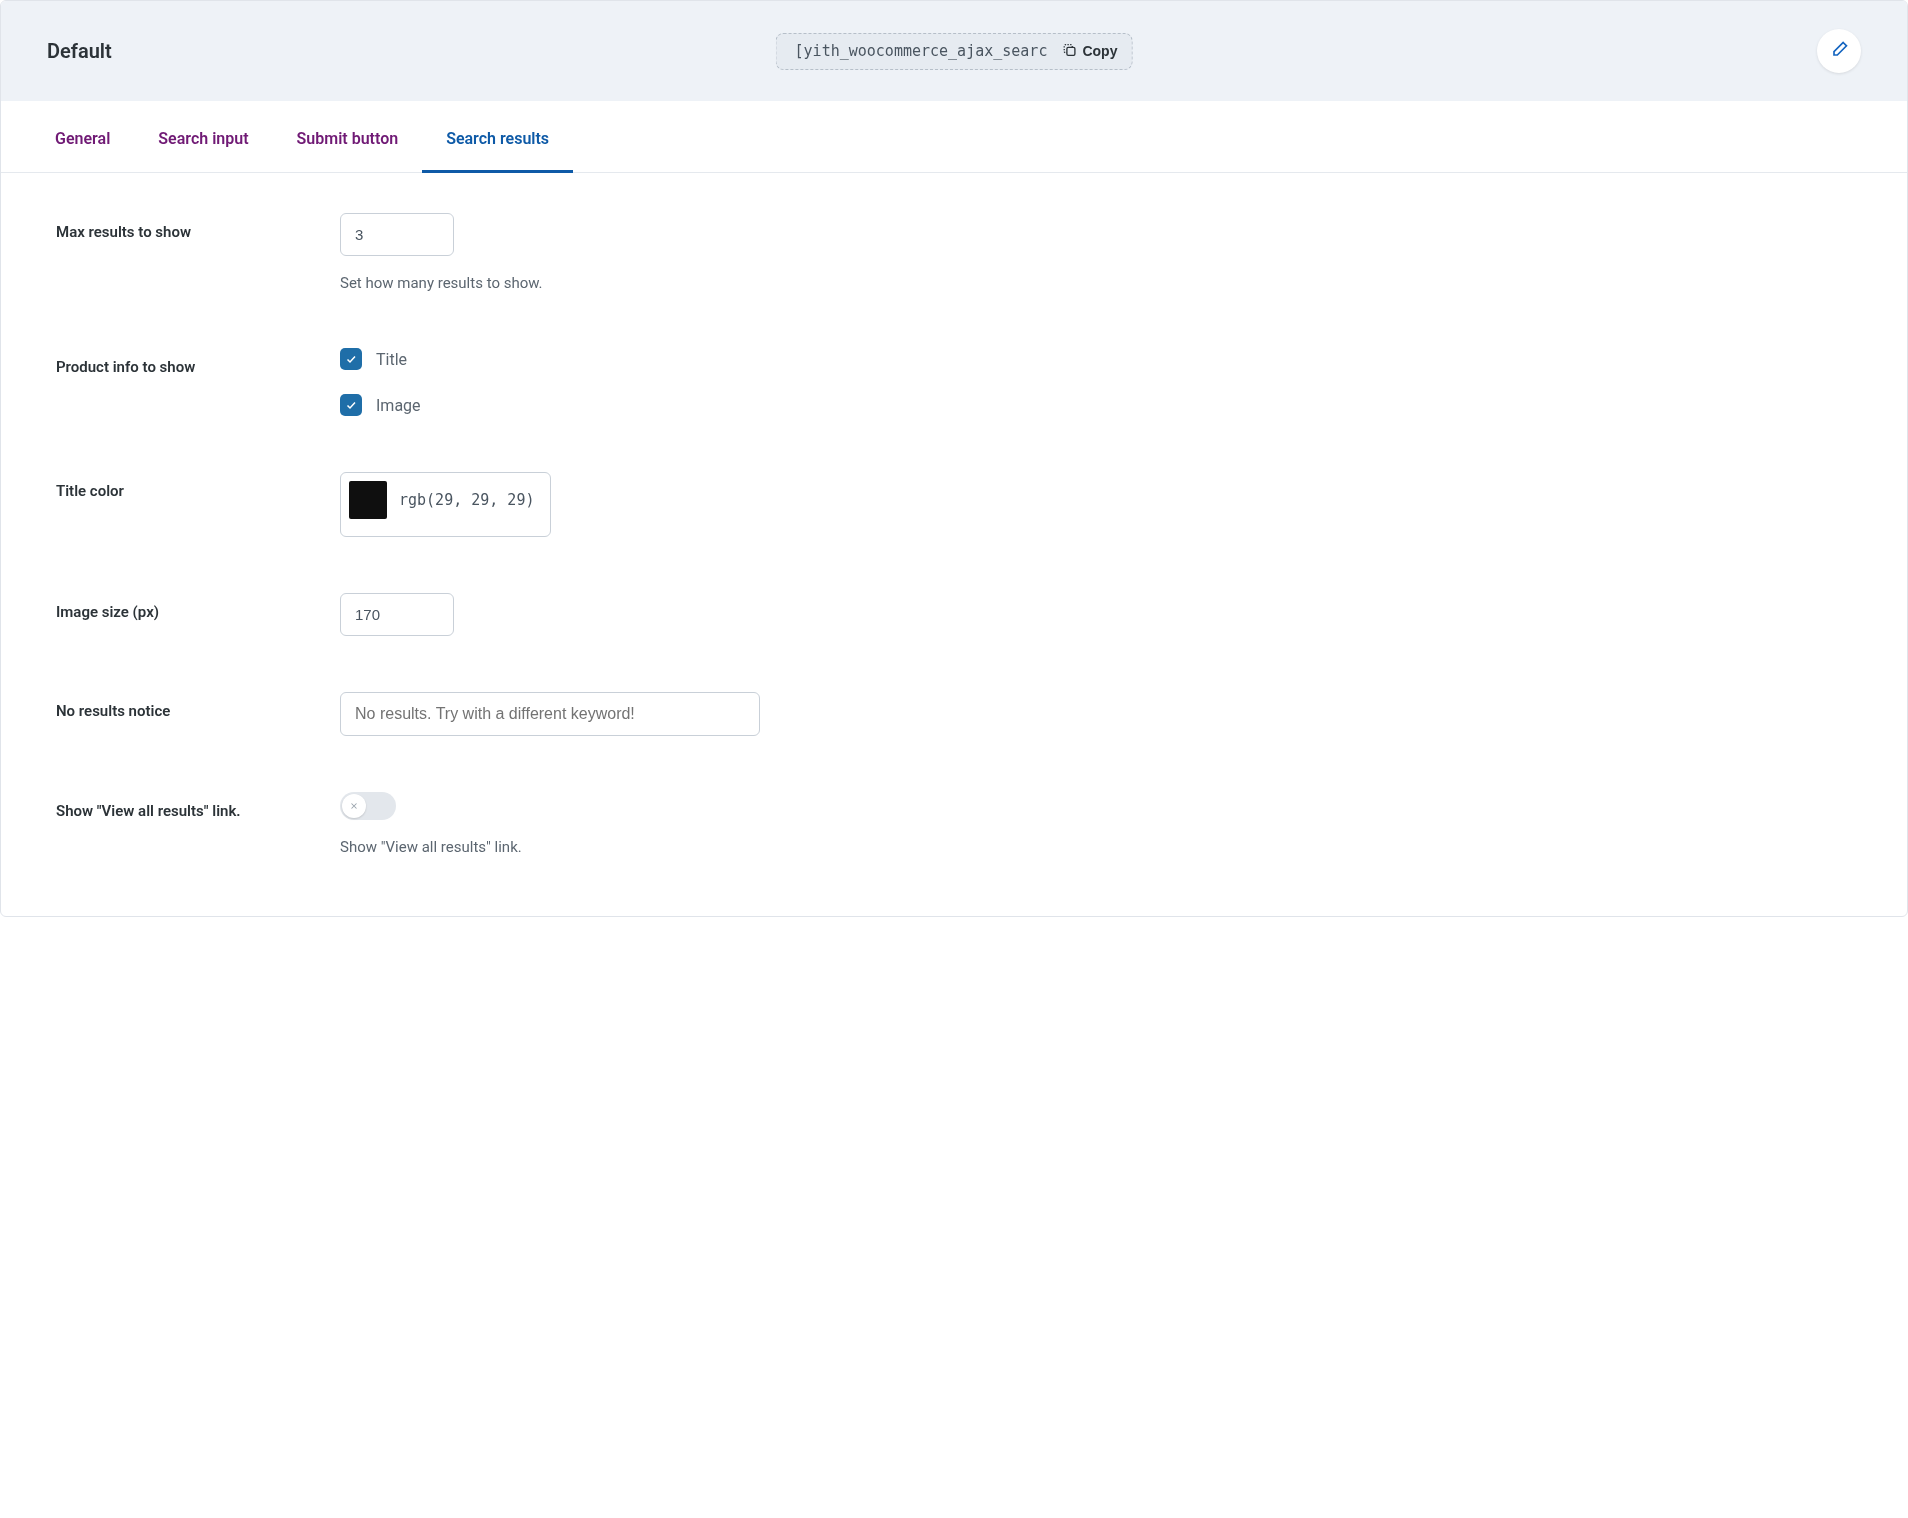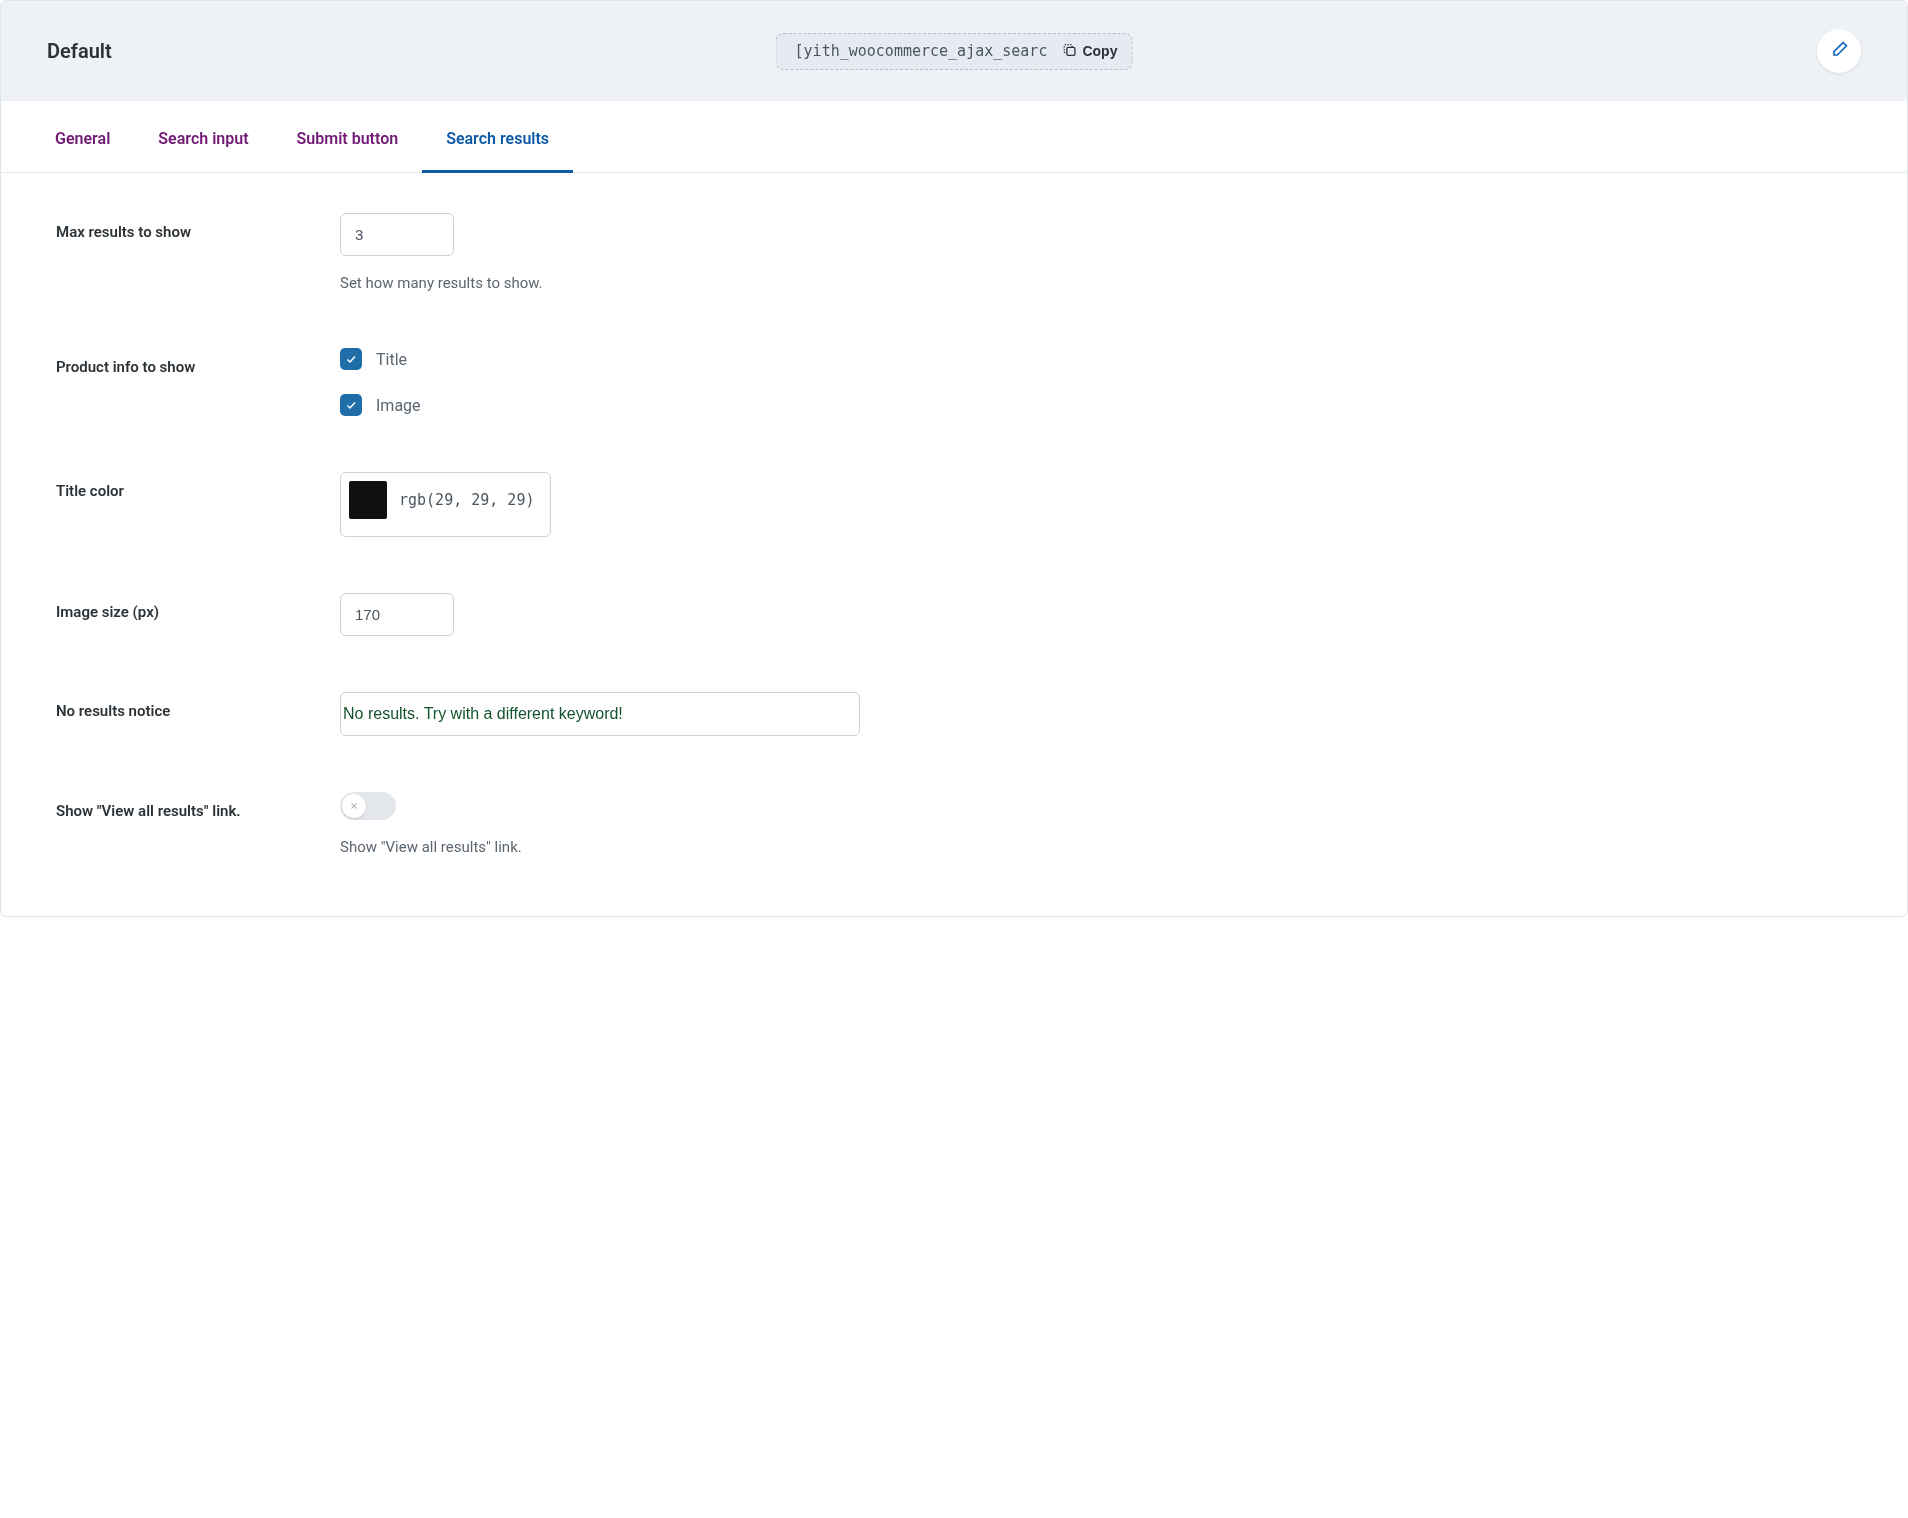--- a/index.html
+++ b/index.html
@@ -119,25 +119,25 @@
   .num-input {
     width: 114px;
     padding: 12px 14px;
     font-size: 15px;
     color: #4a5560;
     border: 1px solid #c9d0d8;
     border-radius: 6px;
     outline: none;
   }
   .text-input {
-    width: 520px;
+    width: 420px;
     max-width: 100%;
-    padding: 12px 2px;
+    padding: 12px 14px;
     font-size: 16px;
-    color: #14532d;
+    color: #737373;
     border: 1px solid #c9d0d8;
     border-radius: 6px;
     outline: none;
   }
   .check-row {
     display: flex;
     align-items: center;
     gap: 14px;
     margin-bottom: 16px;
   }

